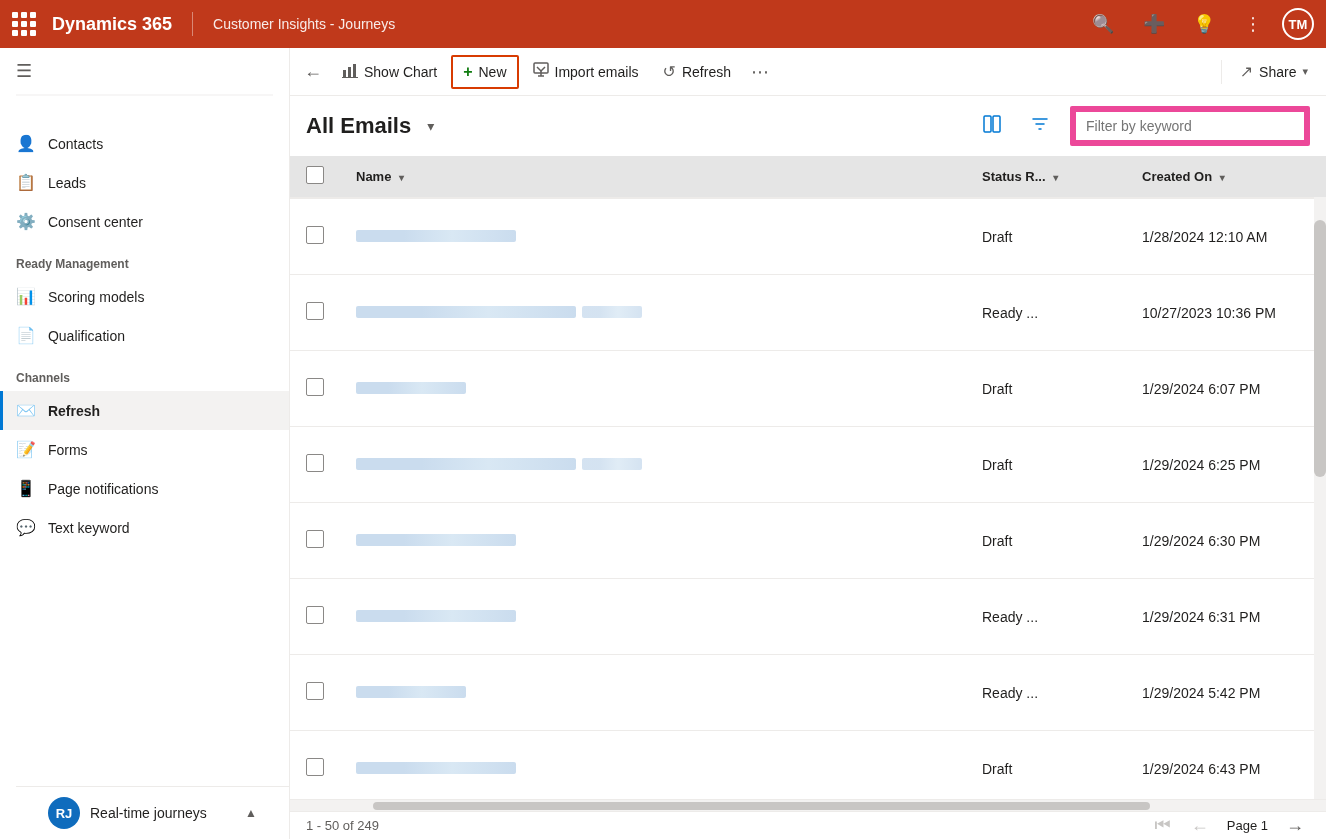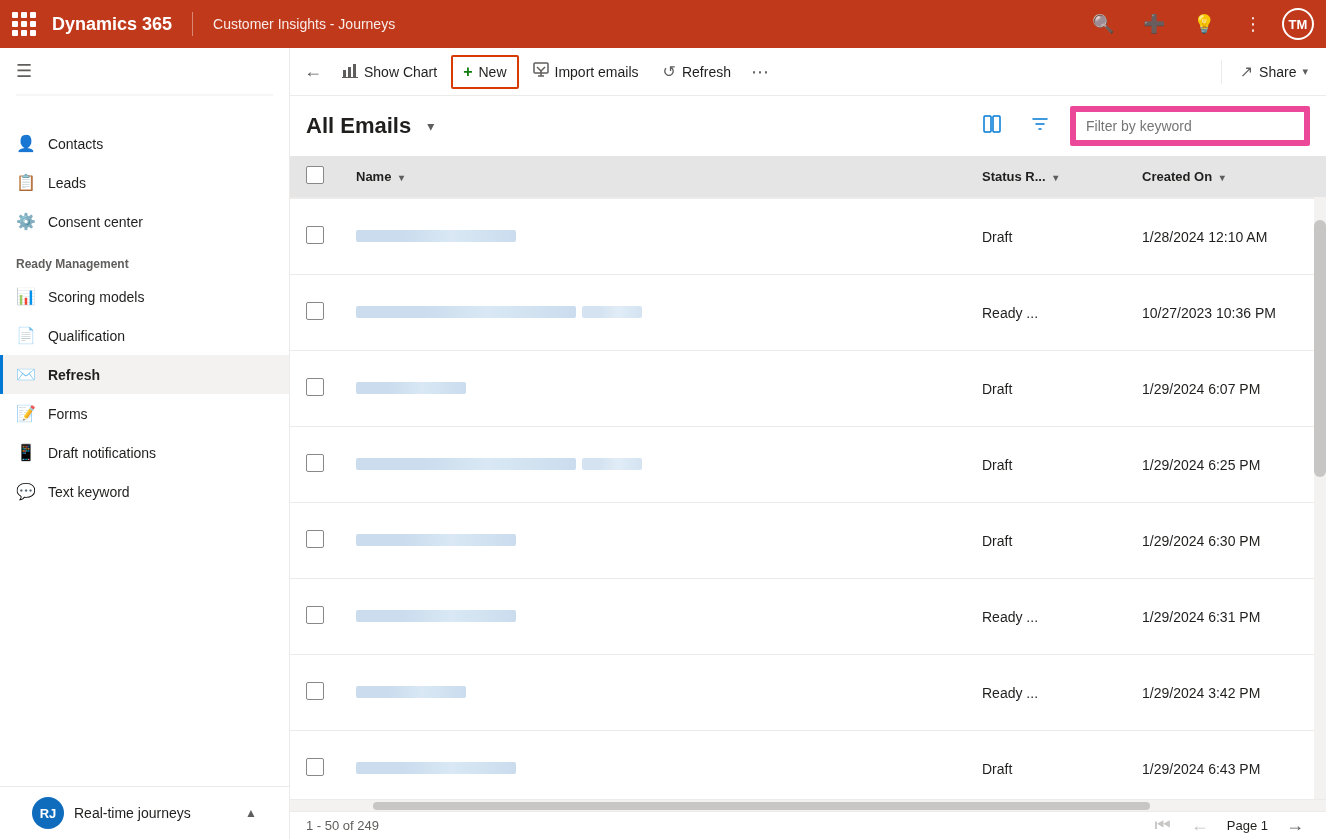--- a/index.html
+++ b/index.html
@@ -47,21 +47,21 @@
       display: flex; align-items: center; gap: 12px;
       padding: 10px 16px; cursor: pointer; color: #201f1e;
       font-size: 14px;
     }
     .sidebar-item.active { background: #f3f2f1; font-weight: 600; border-left: 3px solid #0078d4; padding-left: 13px; }
     .sidebar-item-icon { font-size: 16px; color: #605e5c; flex-shrink: 0; }
     .sidebar-section-label { padding: 16px 16px 6px 16px; font-size: 12px; font-weight: 600; color: #605e5c; text-transform: none; }
     .sidebar-bottom {
       margin-top: auto; border-top: 1px solid #edebe9;
       display: flex; align-items: center; gap: 10px;
-      padding: 10px 32px; cursor: pointer;
+      padding: 10px 32px; cursor: pointer; margin-left: 16px;
     }
     .sidebar-bottom-avatar {
       width: 32px; height: 32px; border-radius: 50%;
       background: #0f6cbd; color: #fff; display: flex; align-items: center;
       justify-content: center; font-weight: 700; font-size: 13px;
     }
 
     
     .content { flex: 1; display: flex; flex-direction: column; overflow: hidden; background: #fff; }
 
@@ -197,31 +197,32 @@
     <div class="sidebar-section-label">Ready Management</div>
     <div class="sidebar-item">
       <span class="sidebar-item-icon">📊</span>
       <span>Scoring models</span>
     </div>
     <div class="sidebar-item">
       <span class="sidebar-item-icon">📄</span>
       <span>Qualification</span>
     </div>
 
+    <div class="sidebar-section-label">Channels</div>
     <div class="sidebar-item active">
       <span class="sidebar-item-icon">✉️</span>
       <span>Refresh</span>
     </div>
     <div class="sidebar-item">
       <span class="sidebar-item-icon">📝</span>
       <span>Forms</span>
     </div>
     <div class="sidebar-item">
       <span class="sidebar-item-icon">📱</span>
-      <span>Draft notifications</span>
+      <span>Page notifications</span>
     </div>
     <div class="sidebar-item">
       <span class="sidebar-item-icon">💬</span>
       <span>Text keyword</span>
     </div>
 
     <div style="flex:1;"></div>
 
     <div class="sidebar-bottom">
       <div class="sidebar-bottom-avatar">
@@ -384,21 +385,21 @@
     <td class="td-date">1/29/2024 6:31 PM</td>
   </tr>
             <tr>
     <td class="td-checkbox">
       <div class="cb"></div>
     </td>
     <td class="td-name">
       <span style="display:inline-block;height:12px;background:linear-gradient(90deg,#b8d0e8 30%,#cce0f0 60%,#b8d0e8 100%);border-radius:2px;width:110px;opacity:0.75;margin-right:6px;"></span>
     </td>
     <td class="td-status">Ready ...</td>
-    <td class="td-date">1/29/2024 3:42 PM</td>
+    <td class="td-date">1/29/2024 5:42 PM</td>
   </tr>
             <tr>
     <td class="td-checkbox">
       <div class="cb"></div>
     </td>
     <td class="td-name">
       <span style="display:inline-block;height:12px;background:linear-gradient(90deg,#b8d0e8 30%,#cce0f0 60%,#b8d0e8 100%);border-radius:2px;width:160px;opacity:0.75;margin-right:6px;"></span>
     </td>
     <td class="td-status">Draft</td>
     <td class="td-date">1/29/2024 6:43 PM</td>

